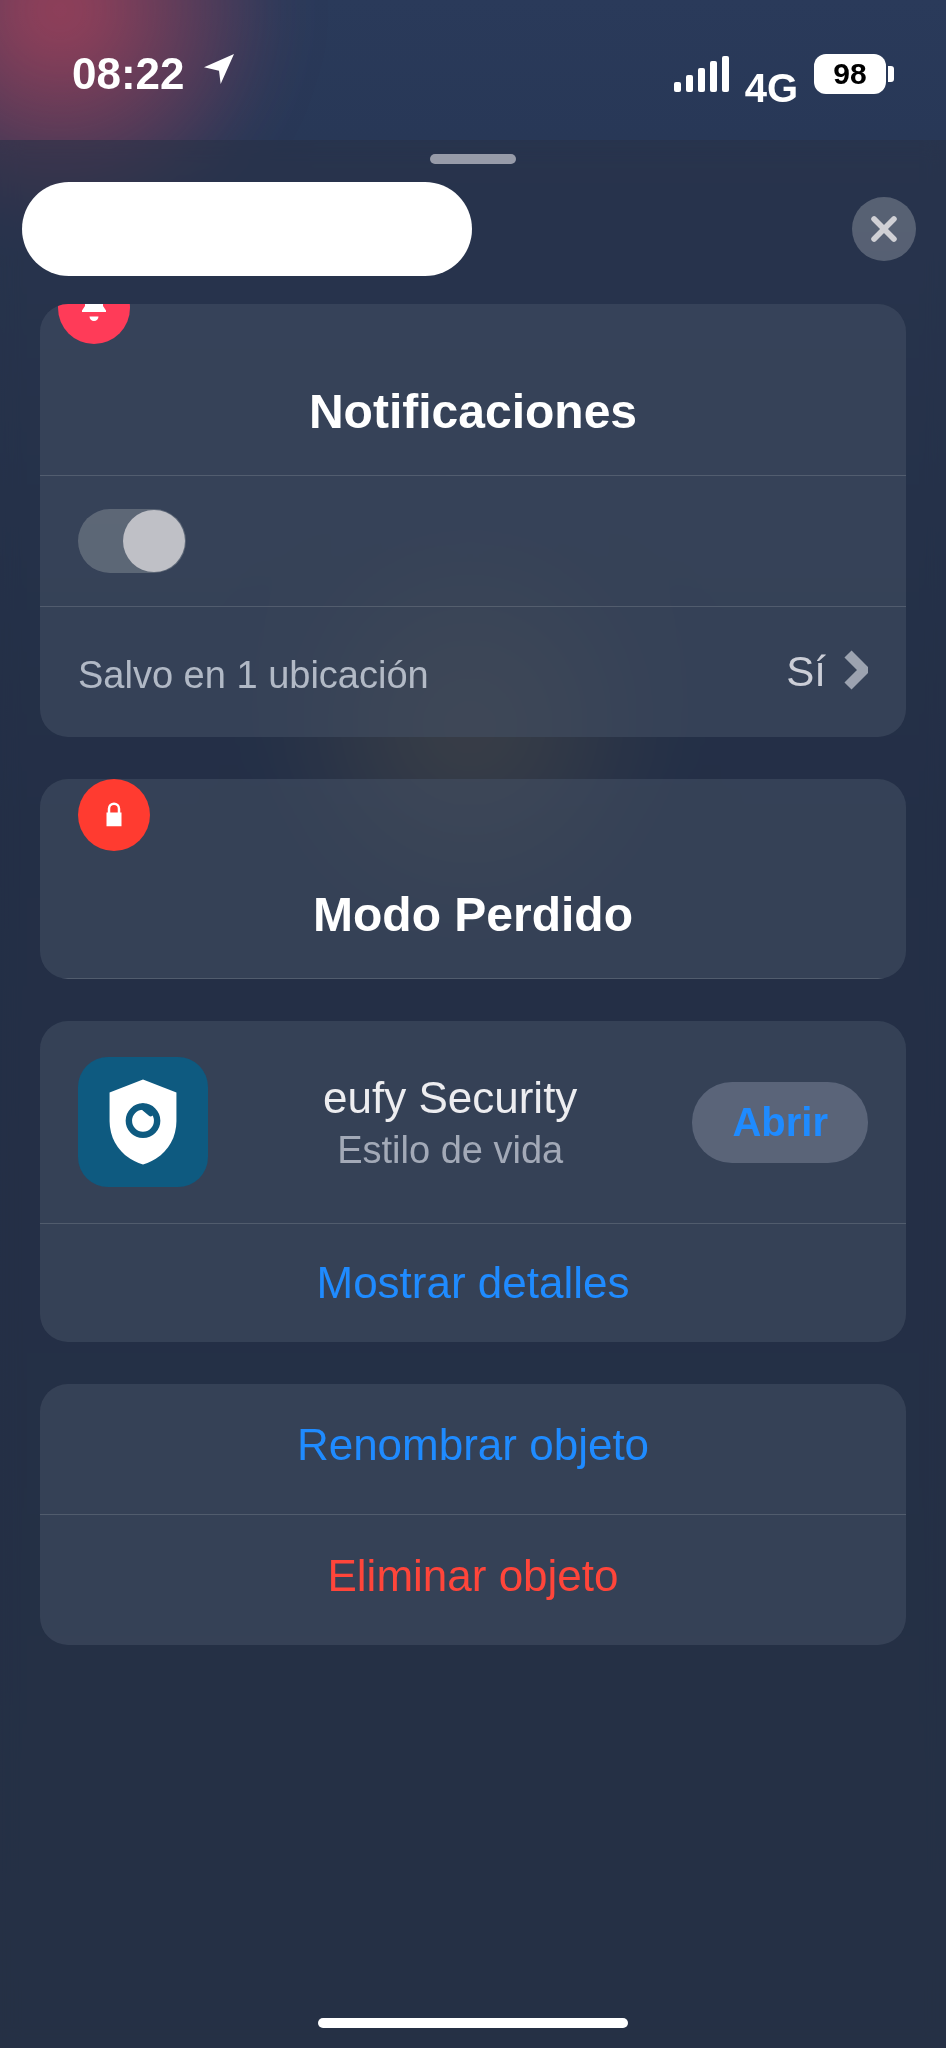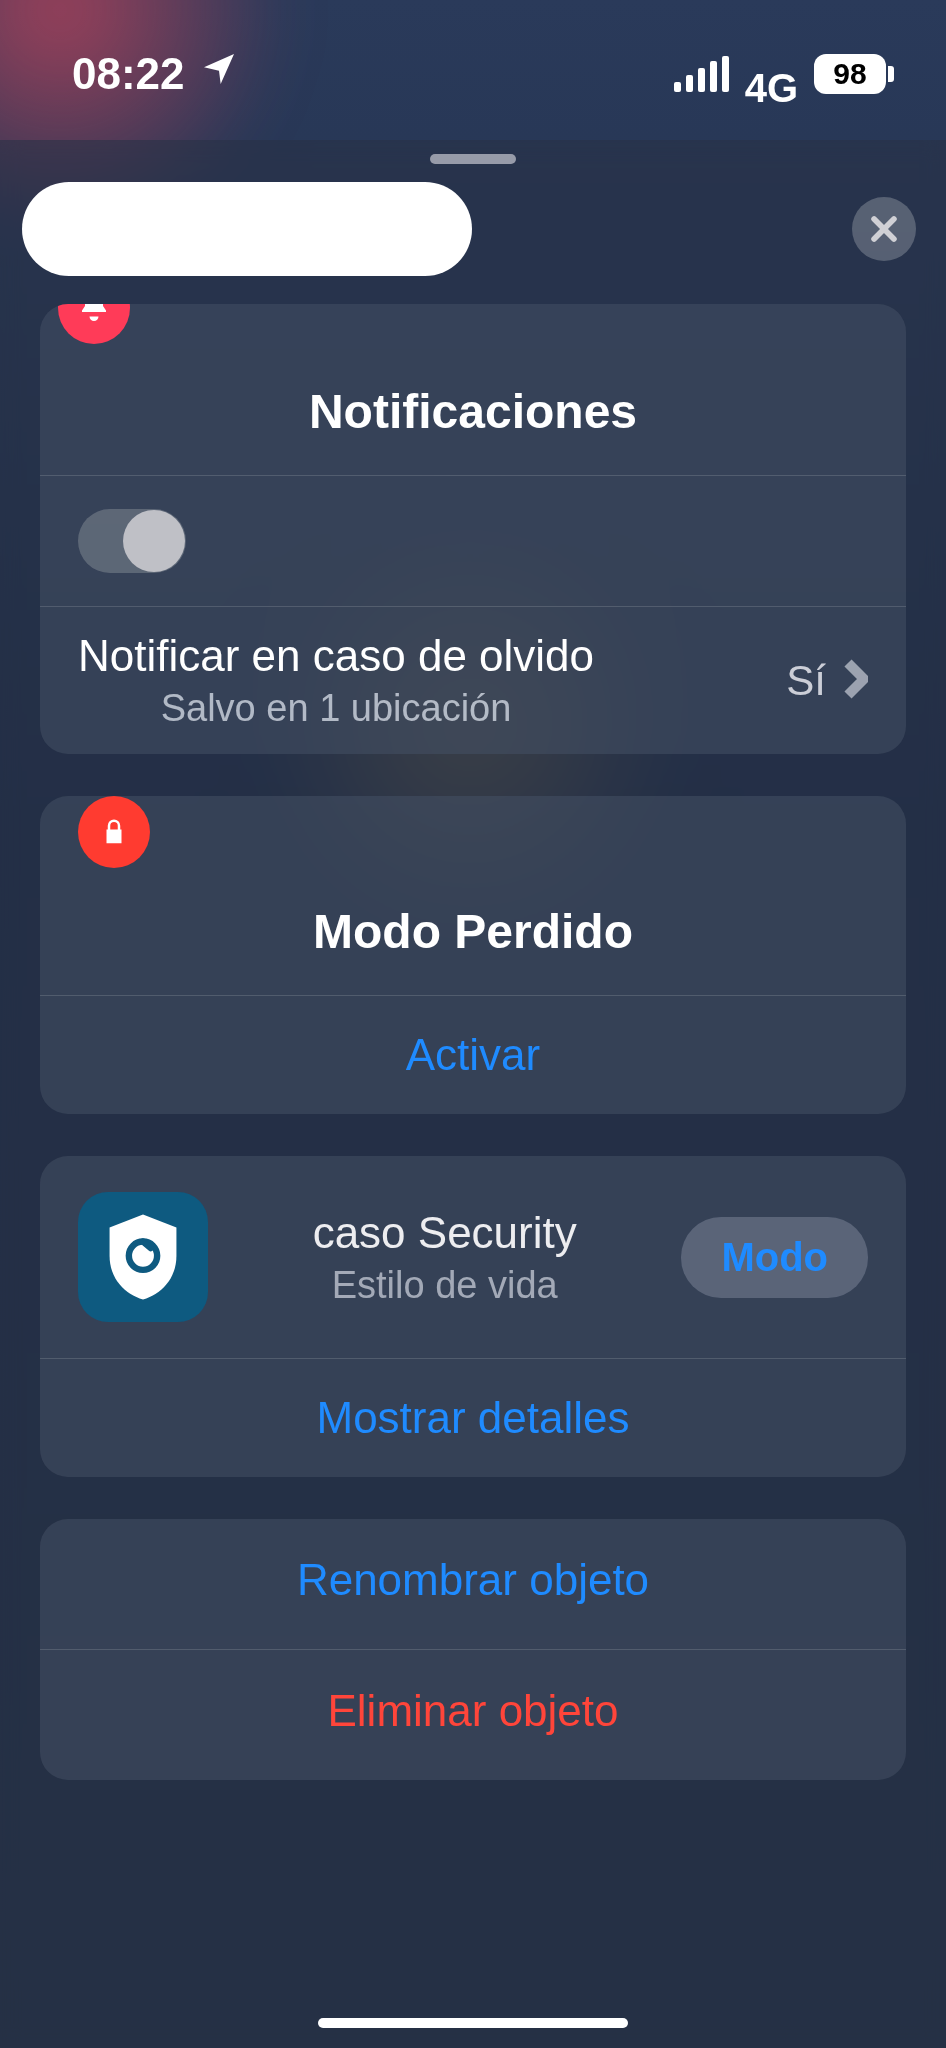--- a/index.html
+++ b/index.html
@@ -228,21 +228,20 @@
         <div class="row">
           <div class="toggle">
             <div class="toggle-knob"></div>
           </div>
         </div>
       </div>
       <div class="sep"></div>
       <div class="card-pad">
         <div class="row">
           <div class="row-col">
-            <div class="row-label">Notificar en caso de olvido</div>
             <div class="row-sub">Salvo en 1 ubicación</div>
           </div>
           <div class="row-right">
             <span class="value-text">Sí</span>
             <span class="chevron">
               <svg viewBox="0 0 12 20">
                   <path d="M2 2 L10 10 L2 18"></path>
                 </svg>
             </span>
           </div>
@@ -253,40 +252,37 @@
     <div class="card lost-card">
       <div class="card-pad lock-wrap">
         <div class="lock-circle">
           <svg viewBox="0 0 24 24">
               <path d="M7 10V7a5 5 0 0 1 10 0v3h1v11H6V10h1zm2 0h6V7a3 3 0 0 0-6 0v3z"></path>
             </svg>
         </div>
         <div class="card-title">Modo Perdido</div>
       </div>
       <div class="sep"></div>
-      <div class="card-pad">
-        <div class="link-row blue">Activar</div>
-      </div>
     </div>
 
     <div class="card app-card">
       <div class="card-pad">
         <div class="app-row">
           <div class="app-icon">
             <svg viewBox="0 0 60 70">
               <path d="M30 2 L56 12 V34 C56 52 44 64 30 68 C16 64 4 52 4 34 V12 Z" fill="#fff"></path>
               <circle cx="30" cy="34" r="11" fill="none" stroke="#0e5a80" stroke-width="5"></circle>
               <path d="M30 23 L36 28" stroke="#0e5a80" stroke-width="5" stroke-linecap="round"></path>
             </svg>
           </div>
           <div class="app-meta">
-            <div class="app-name">caso Security</div>
+            <div class="app-name">eufy Security</div>
             <div class="app-cat">Estilo de vida</div>
           </div>
-          <div class="open-btn">Modo</div>
+          <div class="open-btn">Abrir</div>
         </div>
       </div>
       <div class="sep"></div>
       <div class="card-pad">
         <div class="link-row blue">Mostrar detalles</div>
       </div>
     </div>
 
     <div class="card actions-card">
       <div class="card-pad">

